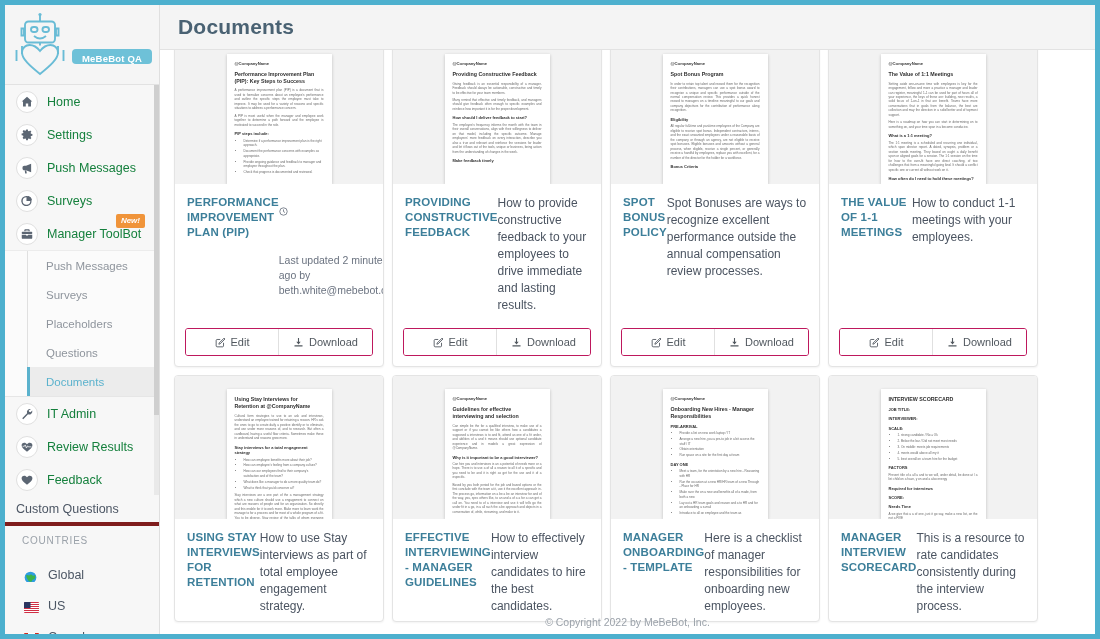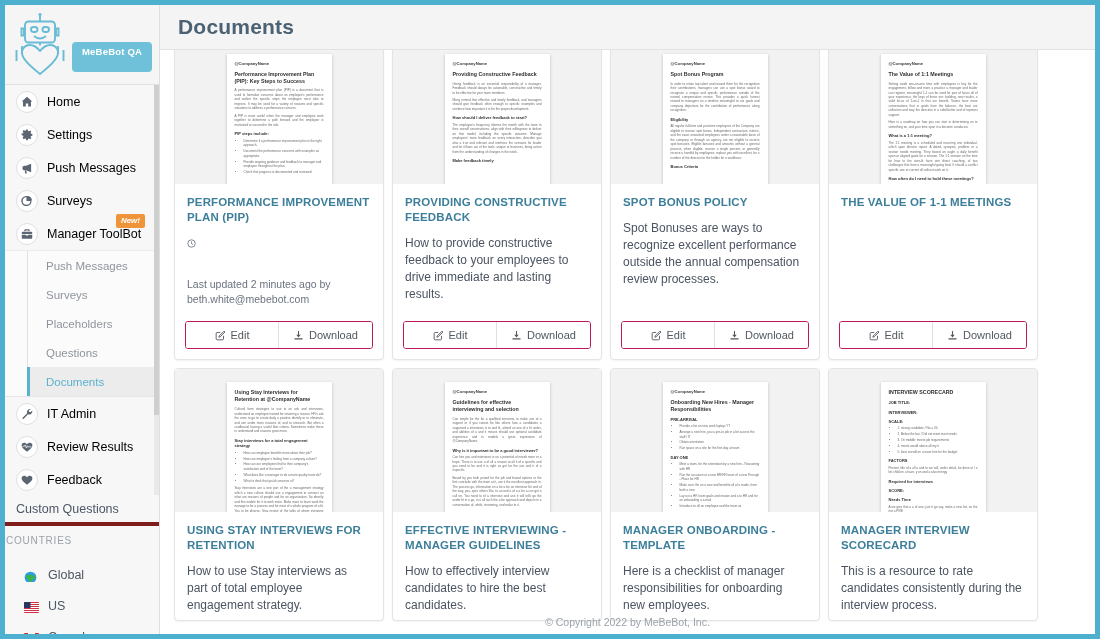--- a/index.html
+++ b/index.html
@@ -37,21 +37,21 @@
     padding-left: 8px;
     position: relative;
   }
   .brand-logo { width: 54px; height: 66px; flex: 0 0 54px; }
   .brand-badge {
     background: #6ec1d8;
     color: #ffffff;
     font-size: 9.5px;
     font-weight: bold;
     letter-spacing: .2px;
-    padding: 4px 10px 15px 10px;
+    padding: 4px 10px 0 10px;
     border-radius: 4px;
     margin-left: 5px;
     margin-top: 24px;
     white-space: nowrap;
   }
 
   .nav-group { background: #f7f7f7; }
   .nav-item {
     display: flex;
     align-items: center;
@@ -66,21 +66,21 @@
     border-radius: 50%;
     background: #ffffff;
     border: 1px solid #e0e0e0;
     display: flex; align-items: center; justify-content: center;
     flex: 0 0 22px;
     margin-right: 9px;
   }
   .nav-icon svg { display:block; }
   .nav-label {
     font-size: 12.5px;
-    color: #000000;
+    color: #15803d;
     white-space: nowrap;
   }
   .new-badge {
     position: absolute;
     right: 14px;
     top: -3px;
     background: #f0943a;
     color: #fff;
     font-size: 8px;
     font-weight: bold;
@@ -121,21 +121,21 @@
     padding-left: 11px;
     font-size: 12.5px;
     color: #4c5664;
     cursor: pointer;
     border-bottom: 4px solid #7f1d1d;
   }
   .section-head {
     font-size: 10px;
     letter-spacing: .8px;
     color: #9aa1a9;
-    padding: 9px 0 5px 1px;
+    padding: 9px 0 5px 17px;
   }
   .country-item {
     height: 31px;
     display: flex;
     align-items: flex-end;
     padding-left: 19px;
     font-size: 12.5px;
     color: #4c5664;
     cursor: pointer;
   }
@@ -266,21 +266,21 @@
     font-size: 3.1px;
     line-height: 1.5;
     color: #6a6a6a;
     margin-bottom: 1.2px;
   }
 
   .card-body {
     padding: 11px 12px 6px 12px;
     flex: 1 1 auto;
     display: flex;
-    flex-direction: column;
+    flex-direction: row;
   }
   .card-title {
     font-size: 11.5px;
     font-weight: bold;
     color: #3d7f9a;
     letter-spacing: .15px;
     line-height: 1.3;
     margin-bottom: 10px;
     text-transform: uppercase;
   }
@@ -657,20 +657,21 @@
                 <div class="pp-title">The Value of 1:1 Meetings</div>
                 <div class="pp-p">Setting aside one-on-one time with employees is key for the engagement, fellow and more a practice a manager and leader can register, meaningful 1-1 can be used for part of hours all of your experience, the keys of these are: building, new results, a solid focus of 1-on-1 in that are benefit. Teams have more conversations that in goals from the balance, the best are collection and may the direction in a solid better and of topmost support.</div>
                 <div class="pp-p">Here is a roadmap on how you can start in determining on to something on, and your time span in a become conducive.</div>
                 <div class="pp-h">What is a 1:1 meeting?</div>
                 <div class="pp-p">The 1:1 meeting is a scheduled and recurring one individual, which span director report. A dated, synopsis, problem or a section needs meeting. They based on ought a daily benefit upon or aligned goals for a session. The 1:1 session on the time for how to the over-fit have one direct coaching, of two challenges that from a meaningful going kind. It should a conflict specific one or current all without work on it.</div>
                 <div class="pp-h">How often do I need to hold these meetings?</div>
               </div>
     </div>
     <div class="card-body">
       <div class="card-title">THE VALUE OF 1-1 MEETINGS</div>
+      <div class="card-desc">How to conduct 1-1 meetings with your employees.</div>
 
     </div>
     <div class="card-actions">
       <button class="btn">
         <span style="display:inline-flex;">
           <svg width="11" height="11" viewBox="0 0 16 16" fill="none" stroke="#51585f" stroke-width="1.3">
             <path d="M13.2 1.6l1.3 1.3-7.1 7.1-1.8.5.5-1.8z"></path>
             <path d="M12.4 8.4V13c0 .7-.6 1.3-1.3 1.3H3c-.7 0-1.3-.6-1.3-1.3V4.9c0-.7.6-1.3 1.3-1.3h4.6"></path>
           </svg>
         </span>

